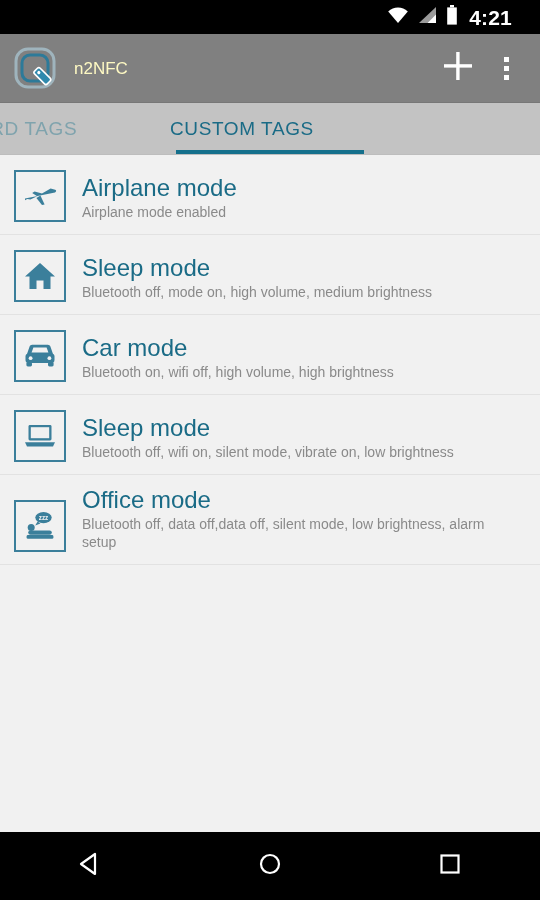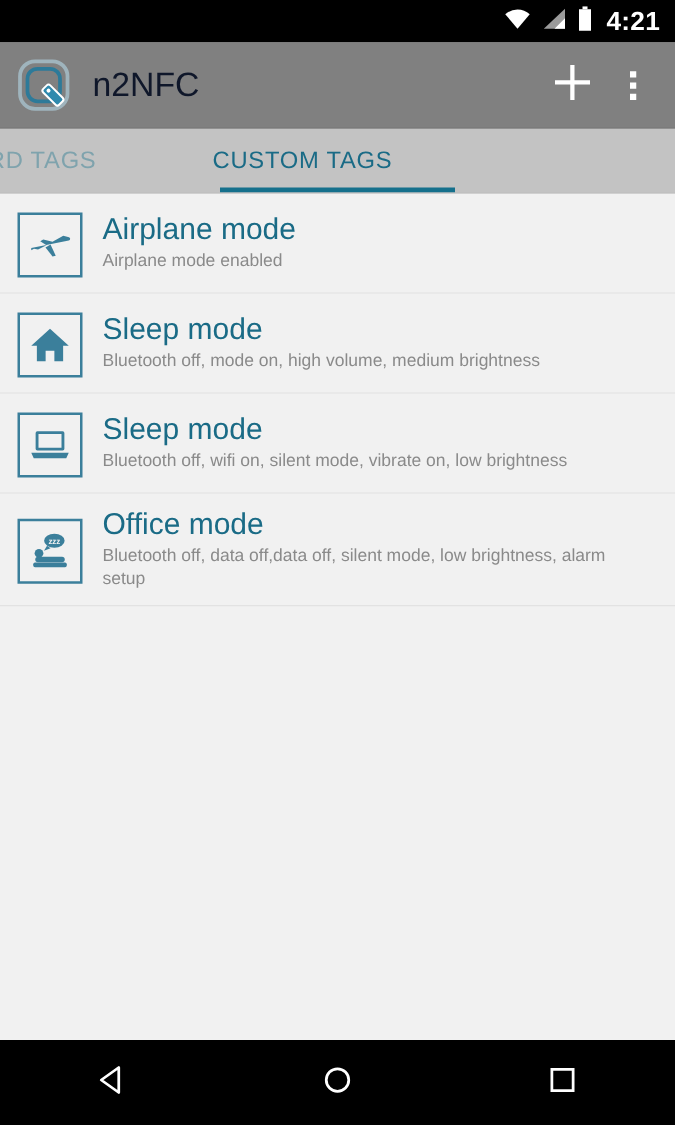--- a/index.html
+++ b/index.html
@@ -22,21 +22,21 @@
     background: #f0f0f0;
   }
 
   
   .status-bar {
     height: 34px;
     background: #000000;
     display: flex;
     align-items: center;
     justify-content: flex-end;
-    padding-right: 12px;
+    padding-right: 28px;
     flex: 0 0 auto;
   }
   .status-icons {
     display: flex;
     align-items: center;
     gap: 9px;
   }
   .status-clock {
     color: #ffffff;
     font-size: 21px;
@@ -56,22 +56,22 @@
     flex: 0 0 auto;
     border-bottom: 1px solid #777777;
   }
   .app-icon {
     width: 42px;
     height: 42px;
     flex: 0 0 auto;
     margin-left: 4px;
   }
   .app-title {
-    color: #0f172a;
-    font-size: 27px;
+    color: #fef9c3;
+    font-size: 17px;
     margin-left: 18px;
     flex: 1 1 auto;
     line-height: 1;
     white-space: nowrap;
   }
   .bar-action {
     width: 48px;
     height: 48px;
     display: flex;
     align-items: center;
@@ -137,21 +137,21 @@
   }
 
   
   .list {
     flex: 1 1 auto;
     background: #f1f1f1;
     overflow: hidden;
   }
   .list-item {
     display: flex;
-    align-items: center;
+    align-items: flex-end;
     padding: 12px 14px 12px 14px;
     border-bottom: 1px solid #e2e2e2;
     background: #f1f1f1;
     box-sizing: border-box;
   }
   .item-icon-box {
     width: 52px;
     height: 52px;
     border: 2px solid #3b7f9b;
     box-sizing: border-box;
@@ -283,20 +283,37 @@
         <svg width="32" height="32" viewBox="0 0 32 32">
           <path d="M16 3 L31 16.5 L26.5 16.5 L26.5 29 L19.5 29 L19.5 20.5 L12.5 20.5 L12.5 29 L5.5 29 L5.5 16.5 L1 16.5 Z" fill="#3b7f9b"></path>
         </svg>
       </span>
       <div class="item-text">
         <div class="item-title">Sleep mode</div>
         <div class="item-subtitle">Bluetooth off, mode on, high volume, medium brightness</div>
       </div>
     </div>
 
+    <div class="list-item">
+      <span class="item-icon-box">
+        <svg width="34" height="30" viewBox="0 0 34 30">
+          <path d="M4 13 L6.6 5.6 C7 4.4 8 3.7 9.2 3.7 L24.8 3.7 C26 3.7 27 4.4 27.4 5.6 L30 13 Z" fill="#3b7f9b"></path>
+          <rect x="2.5" y="12.4" width="29" height="9.6" rx="3.2" ry="3.2" fill="#3b7f9b"></rect>
+          <rect x="3.4" y="21" width="5.6" height="4.4" rx="1.4" ry="1.4" fill="#3b7f9b"></rect>
+          <rect x="25" y="21" width="5.6" height="4.4" rx="1.4" ry="1.4" fill="#3b7f9b"></rect>
+          <circle cx="7.6" cy="17.2" r="1.9" fill="#f1f1f1"></circle>
+          <circle cx="26.4" cy="17.2" r="1.9" fill="#f1f1f1"></circle>
+          <path d="M8.6 11.6 L10.4 6.6 L23.6 6.6 L25.4 11.6 Z" fill="#f1f1f1"></path>
+        </svg>
+      </span>
+      <div class="item-text">
+        <div class="item-title">Car mode</div>
+        <div class="item-subtitle">Bluetooth on, wifi off, high volume, high brightness</div>
+      </div>
+    </div>
 
     <div class="list-item">
       <span class="item-icon-box">
         <svg width="34" height="28" viewBox="0 0 34 28">
           <rect x="5.5" y="3" width="23" height="15.4" rx="1.4" ry="1.4" fill="#3b7f9b"></rect>
           <rect x="7.8" y="5.2" width="18.4" height="11" fill="#f1f1f1"></rect>
           <path d="M2 20.2 L32 20.2 L30 24.6 L4 24.6 Z" fill="#3b7f9b"></path>
         </svg>
       </span>
       <div class="item-text">

